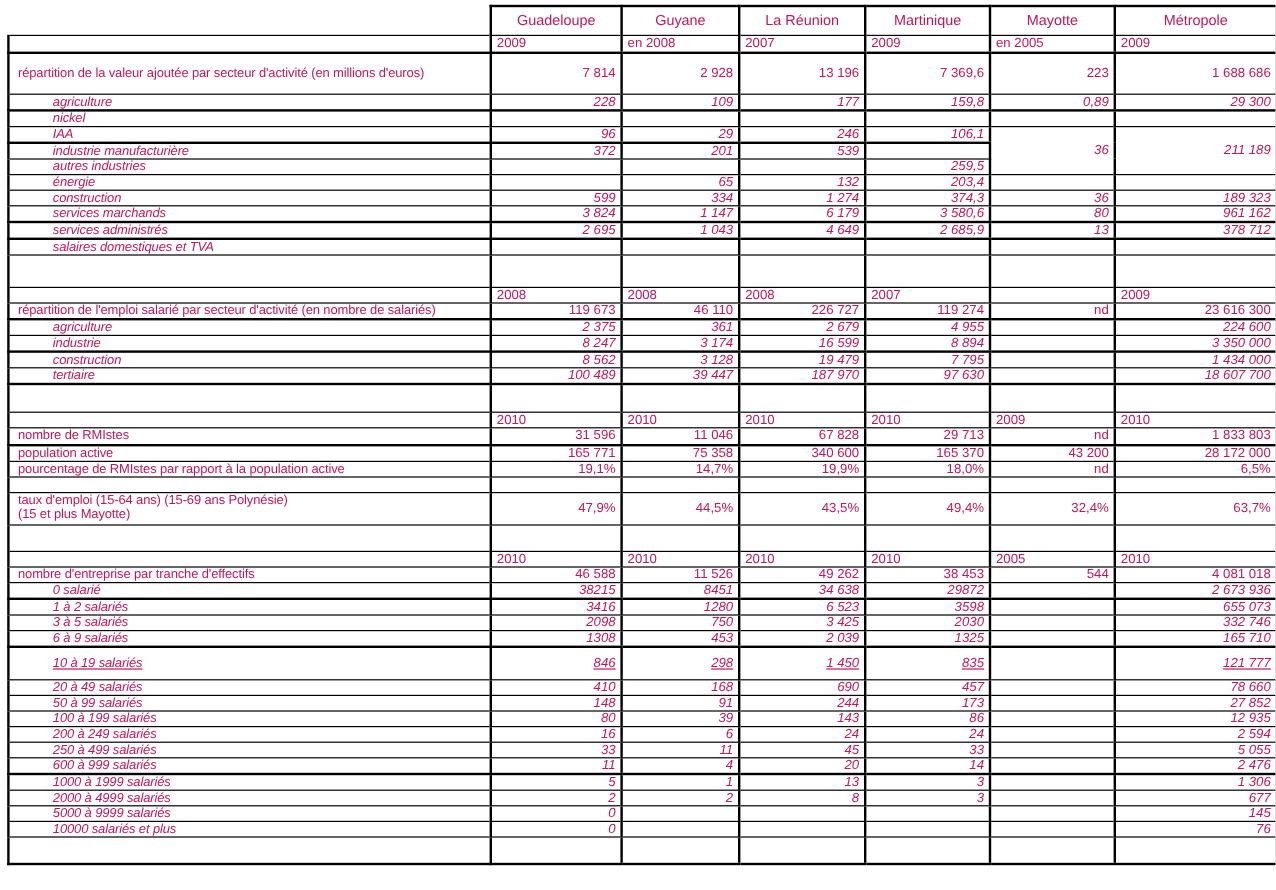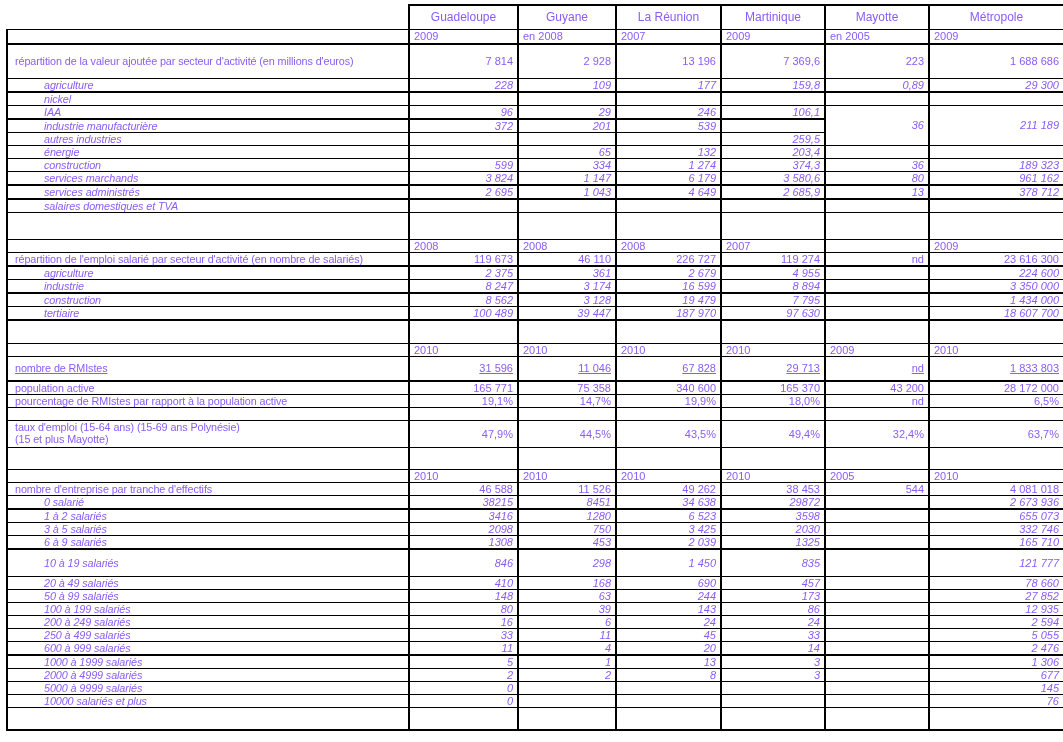--- a/index.html
+++ b/index.html
@@ -2,21 +2,21 @@
 <html><head>
 <meta charset="utf-8">
 <style>
   html, body { margin: 0; padding: 0; background: #ffffff; }
   #page {
     position: relative;
     width: 1063px;
     height: 742px;
     background: #ffffff;
     font-family: "Liberation Sans", "DejaVu Sans", sans-serif;
-    color: #8b5cf6;
+    color: #be185d;
     overflow: hidden;
   }
   table#stats {
     border-collapse: collapse;
     table-layout: fixed;
     width: 1057px;
     margin: 4px 0 0 6px;
   }
   #stats td, #stats th {
     overflow: hidden;
@@ -272,21 +272,21 @@
         </tr>
         <tr class="years" style="height: 13px;">
           <td class="lbl"></td>
           <td class="yr">2010</td>
           <td class="yr">2010</td>
           <td class="yr">2010</td>
           <td class="yr">2010</td>
           <td class="yr">2009</td>
           <td class="yr">2010</td>
         </tr>
-        <tr class="data thick" style="height: 24px; text-decoration: underline;">
+        <tr class="data thick" style="height: 14px;">
           <td class="lbl">nombre de RMIstes</td>
           <td class="val">31 596</td>
           <td class="val">11 046</td>
           <td class="val">67 828</td>
           <td class="val">29 713</td>
           <td class="val">nd</td>
           <td class="val">1 833 803</td>
         </tr>
         <tr class="data" style="height: 13px;">
           <td class="lbl">population active</td>
@@ -381,42 +381,42 @@
         </tr>
         <tr class="data thick" style="height: 13px;">
           <td class="lbl sub">6 à 9 salariés</td>
           <td class="val i">1308</td>
           <td class="val i">453</td>
           <td class="val i">2 039</td>
           <td class="val i">1325</td>
           <td class="val i"></td>
           <td class="val i">165 710</td>
         </tr>
-        <tr class="data" style="height: 28px;">
+        <tr class="data" style="height: 28px; text-decoration: underline;">
           <td class="lbl sub">10 à 19 salariés</td>
           <td class="val i">846</td>
           <td class="val i">298</td>
           <td class="val i">1 450</td>
           <td class="val i">835</td>
           <td class="val i"></td>
           <td class="val i">121 777</td>
         </tr>
         <tr class="data" style="height: 13px;">
           <td class="lbl sub">20 à 49 salariés</td>
           <td class="val i">410</td>
           <td class="val i">168</td>
           <td class="val i">690</td>
           <td class="val i">457</td>
           <td class="val i"></td>
           <td class="val i">78 660</td>
         </tr>
         <tr class="data" style="height: 13px;">
           <td class="lbl sub">50 à 99 salariés</td>
           <td class="val i">148</td>
-          <td class="val i">63</td>
+          <td class="val i">91</td>
           <td class="val i">244</td>
           <td class="val i">173</td>
           <td class="val i"></td>
           <td class="val i">27 852</td>
         </tr>
         <tr class="data" style="height: 13px;">
           <td class="lbl sub">100 à 199 salariés</td>
           <td class="val i">80</td>
           <td class="val i">39</td>
           <td class="val i">143</td>

